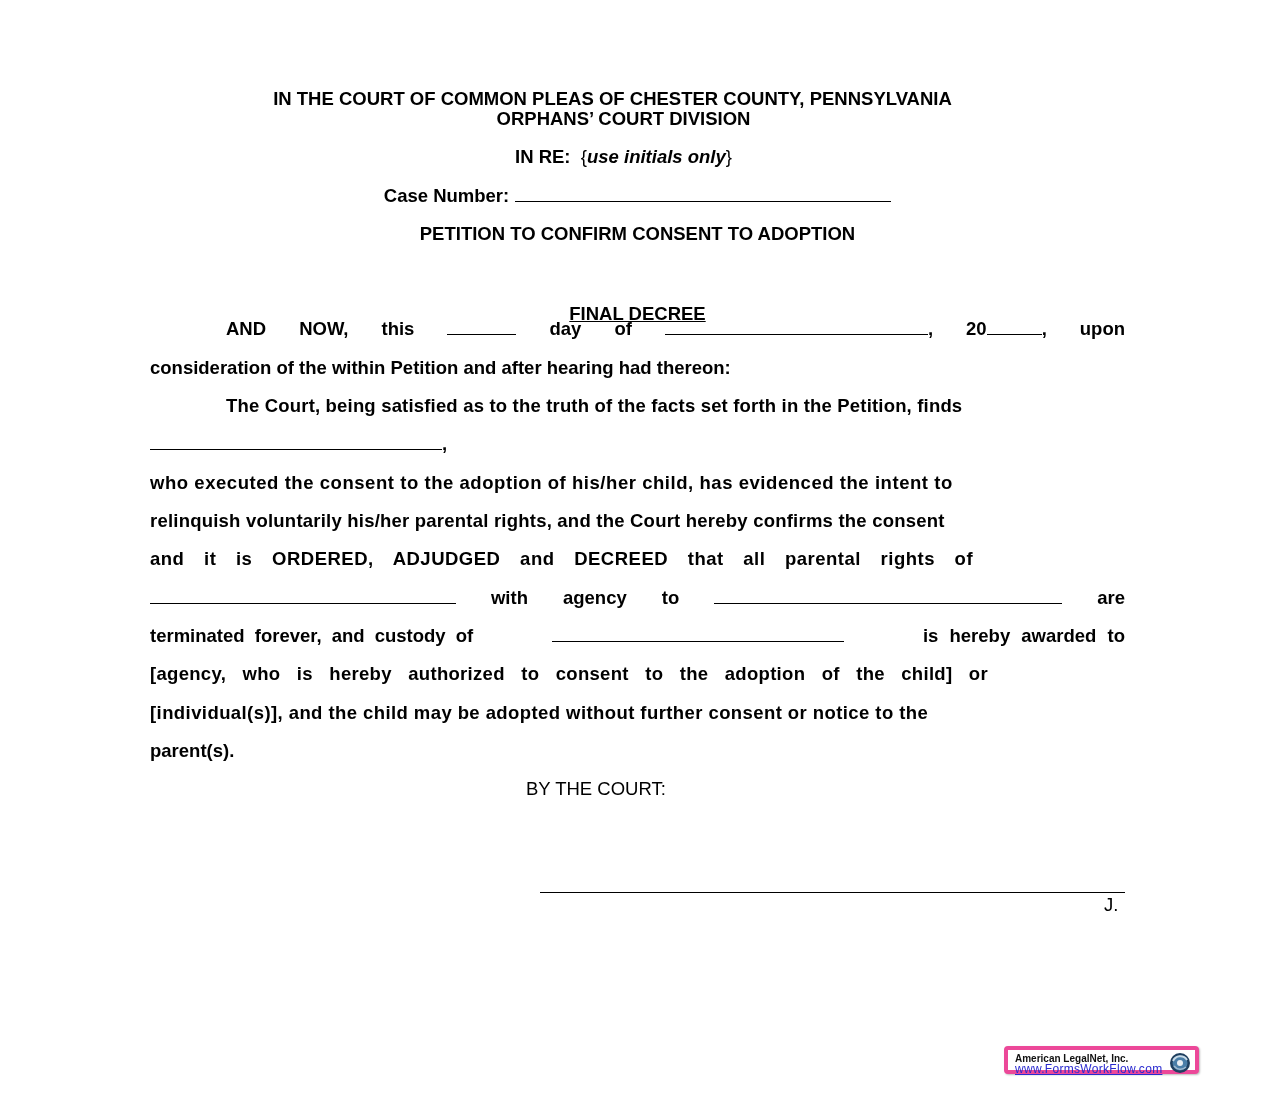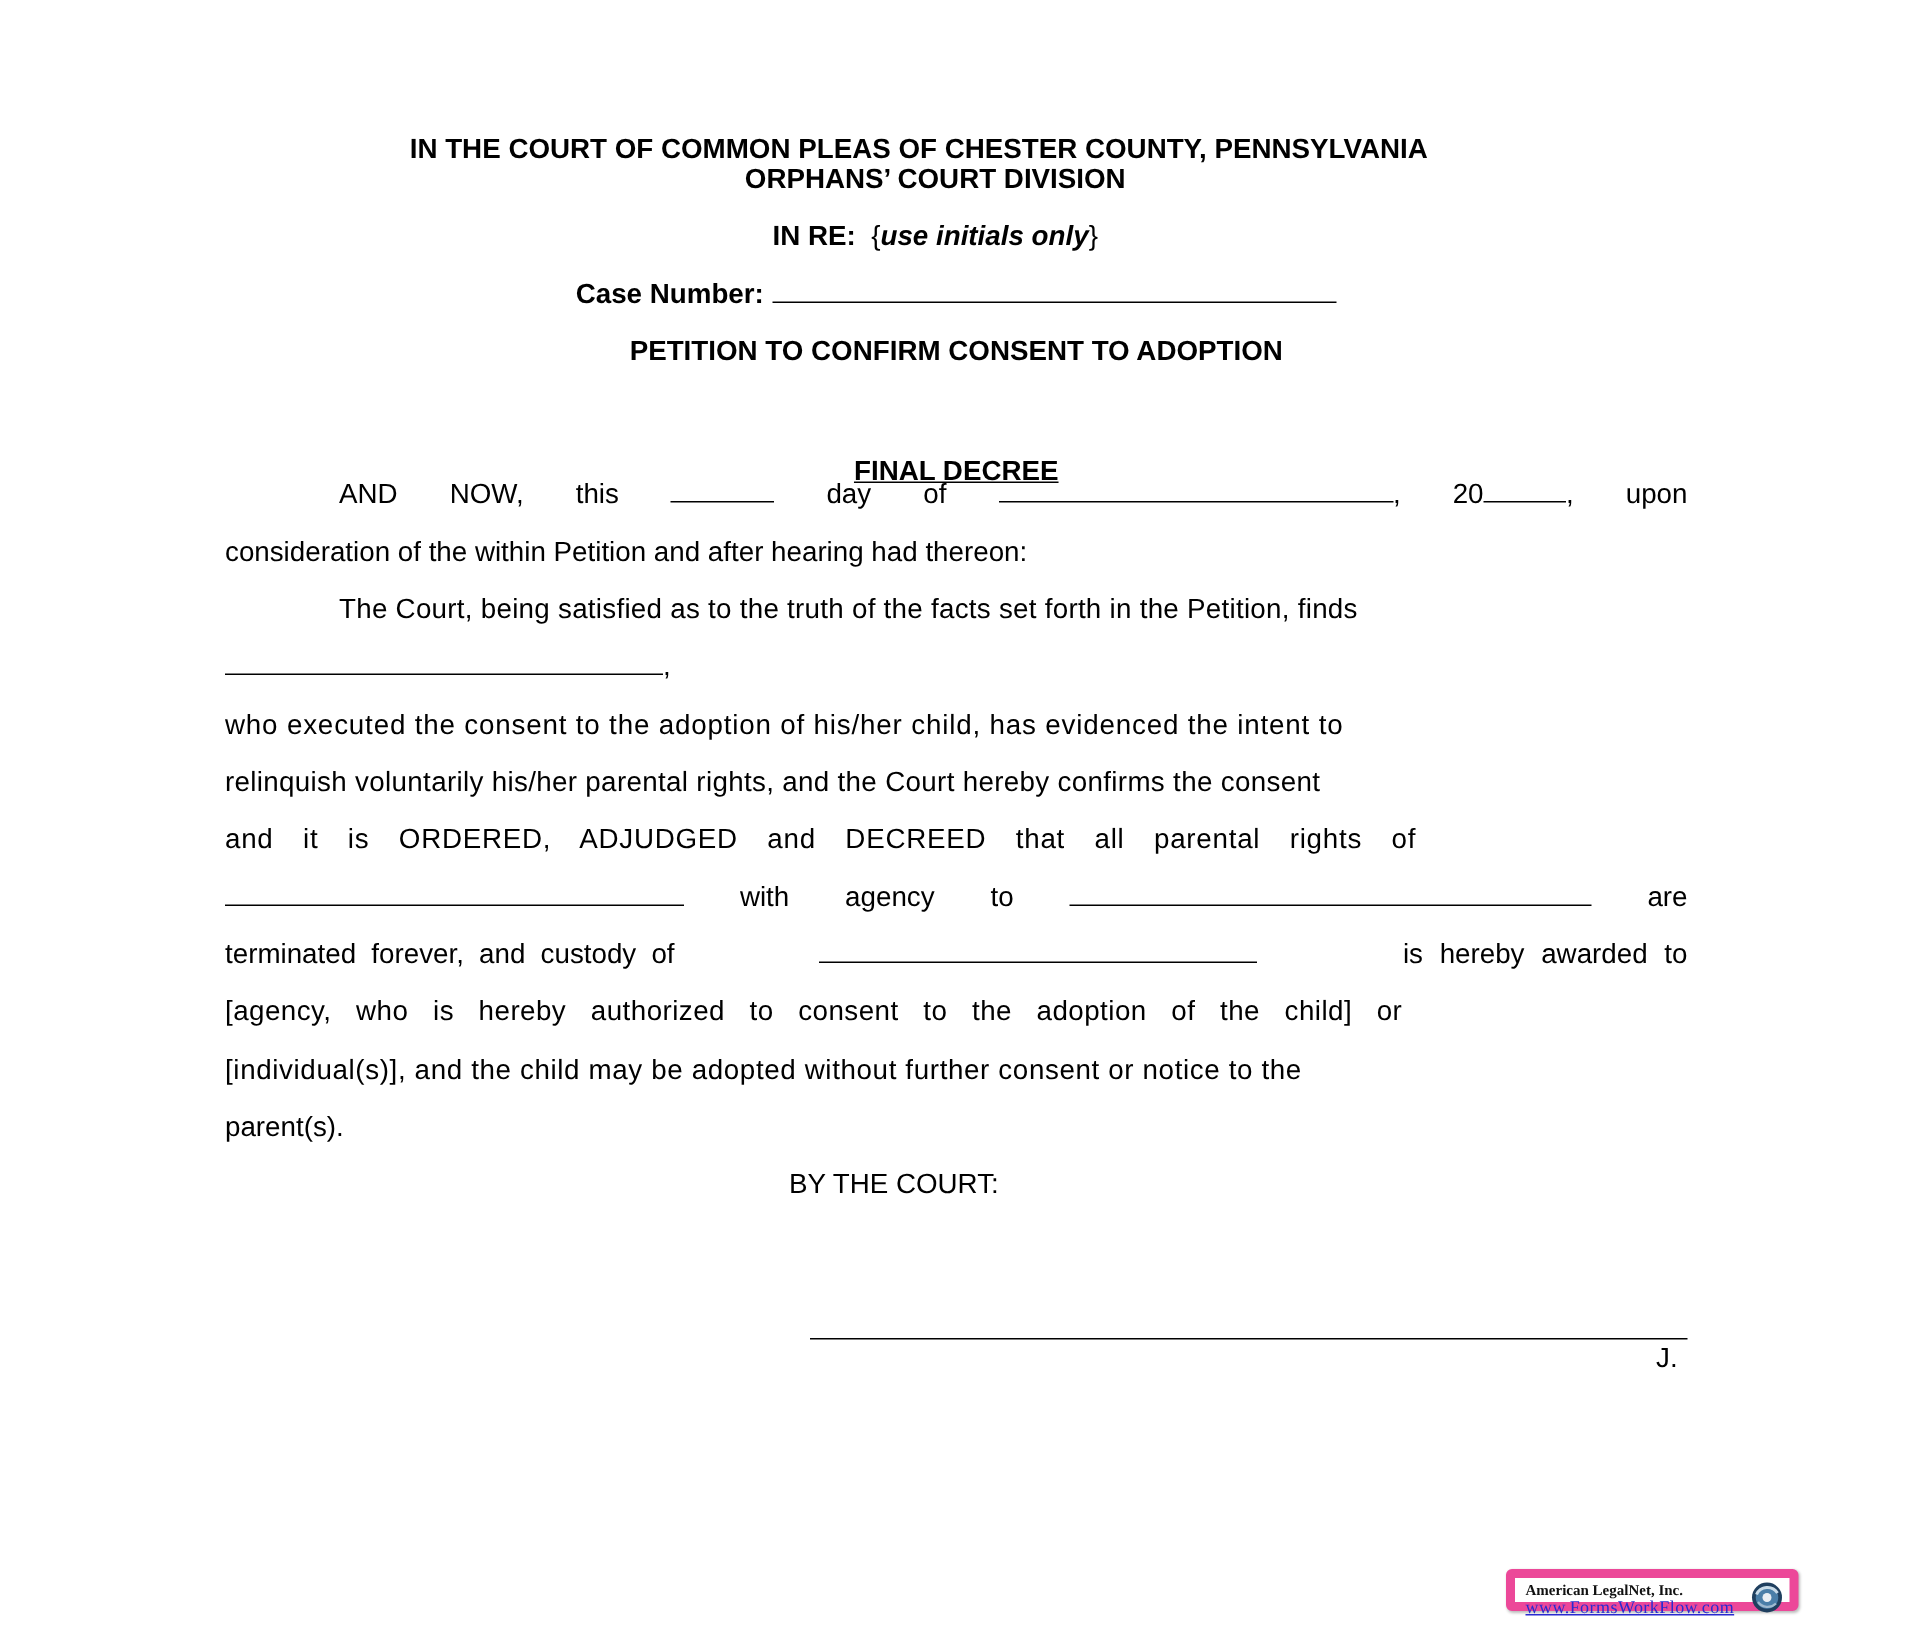--- a/index.html
+++ b/index.html
@@ -51,20 +51,21 @@
     .line {
       position: absolute;
       left: 0;
       width: 975px;
       height: 22px;
       line-height: 22px;
       white-space: nowrap;
       display: flex;
       justify-content: space-between;
       align-items: baseline;
+      font-weight: bold;
     }
     .line.left { justify-content: flex-start; gap: 0; }
     .line.indent { padding-left: 76px; box-sizing: border-box; }
     .blank {
       display: inline-block;
       border-bottom: 1.3px solid #000;
       height: 16px;
     }
     .sig-label {
       position: absolute;
@@ -86,25 +87,25 @@
       top: 894px;
       font-size: 18.5px;
       line-height: 22px;
     }
     .footer-logo {
       position: absolute;
       left: 1004px;
       top: 1046px;
       width: 195px;
       height: 28px;
-      border: 6px solid #ec4899;
+      border: 4px solid #ec4899;
       border-radius: 4px;
       box-shadow: 1px 1px 2px #bbb;
       background: #fff;
-      font-family: Liberation Serif, serif;
+      font-family: Liberation Sans, sans-serif;
       box-sizing: border-box;
     }
     .footer-logo .company {
       position: absolute;
       left: 7px;
       top: 3px;
       font-size: 10px;
       font-weight: bold;
       line-height: 11px;
       color: #111;

